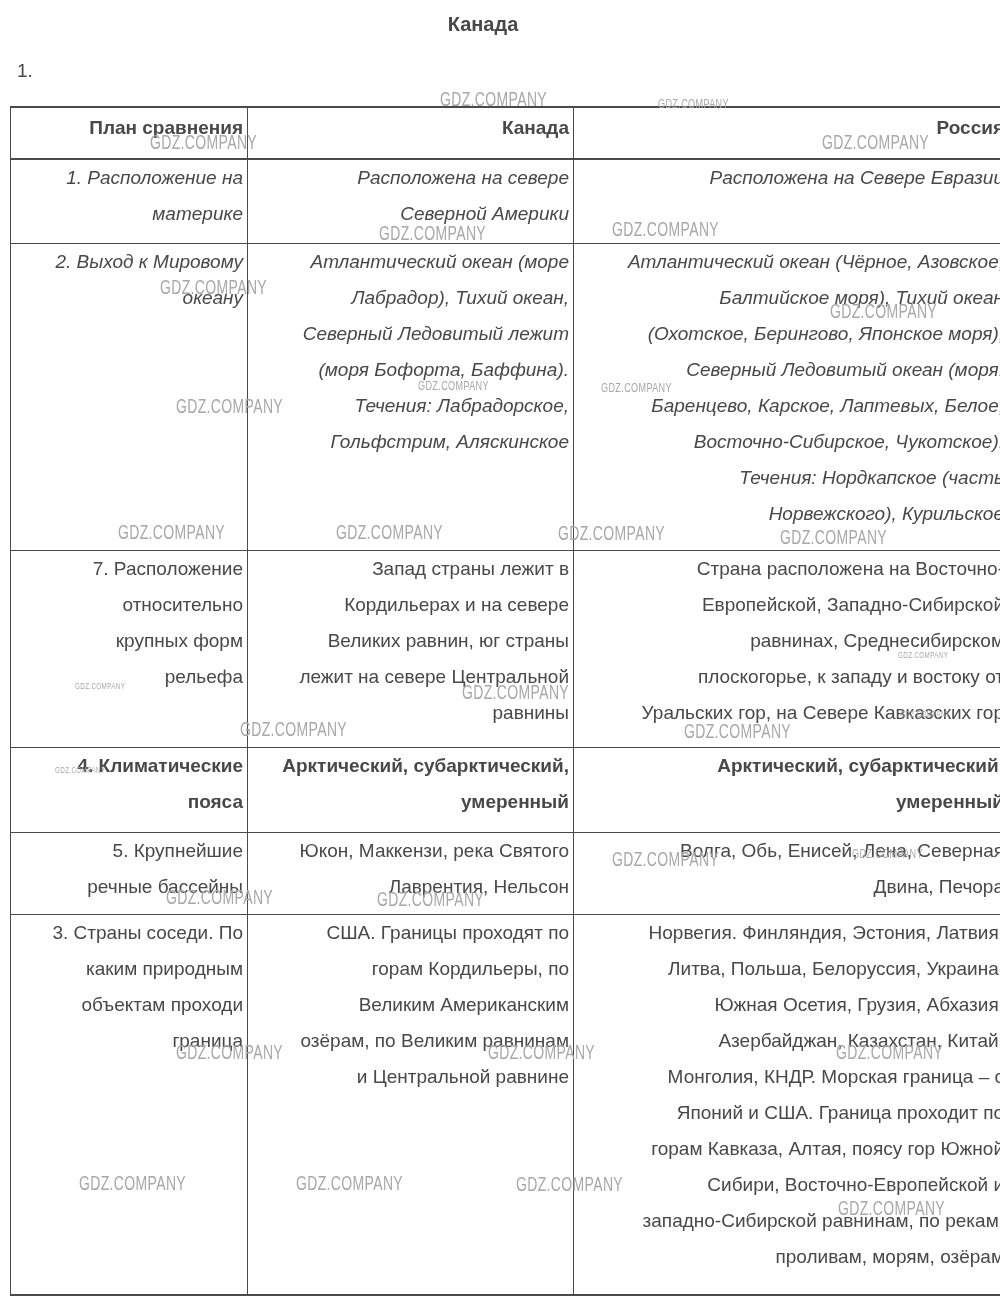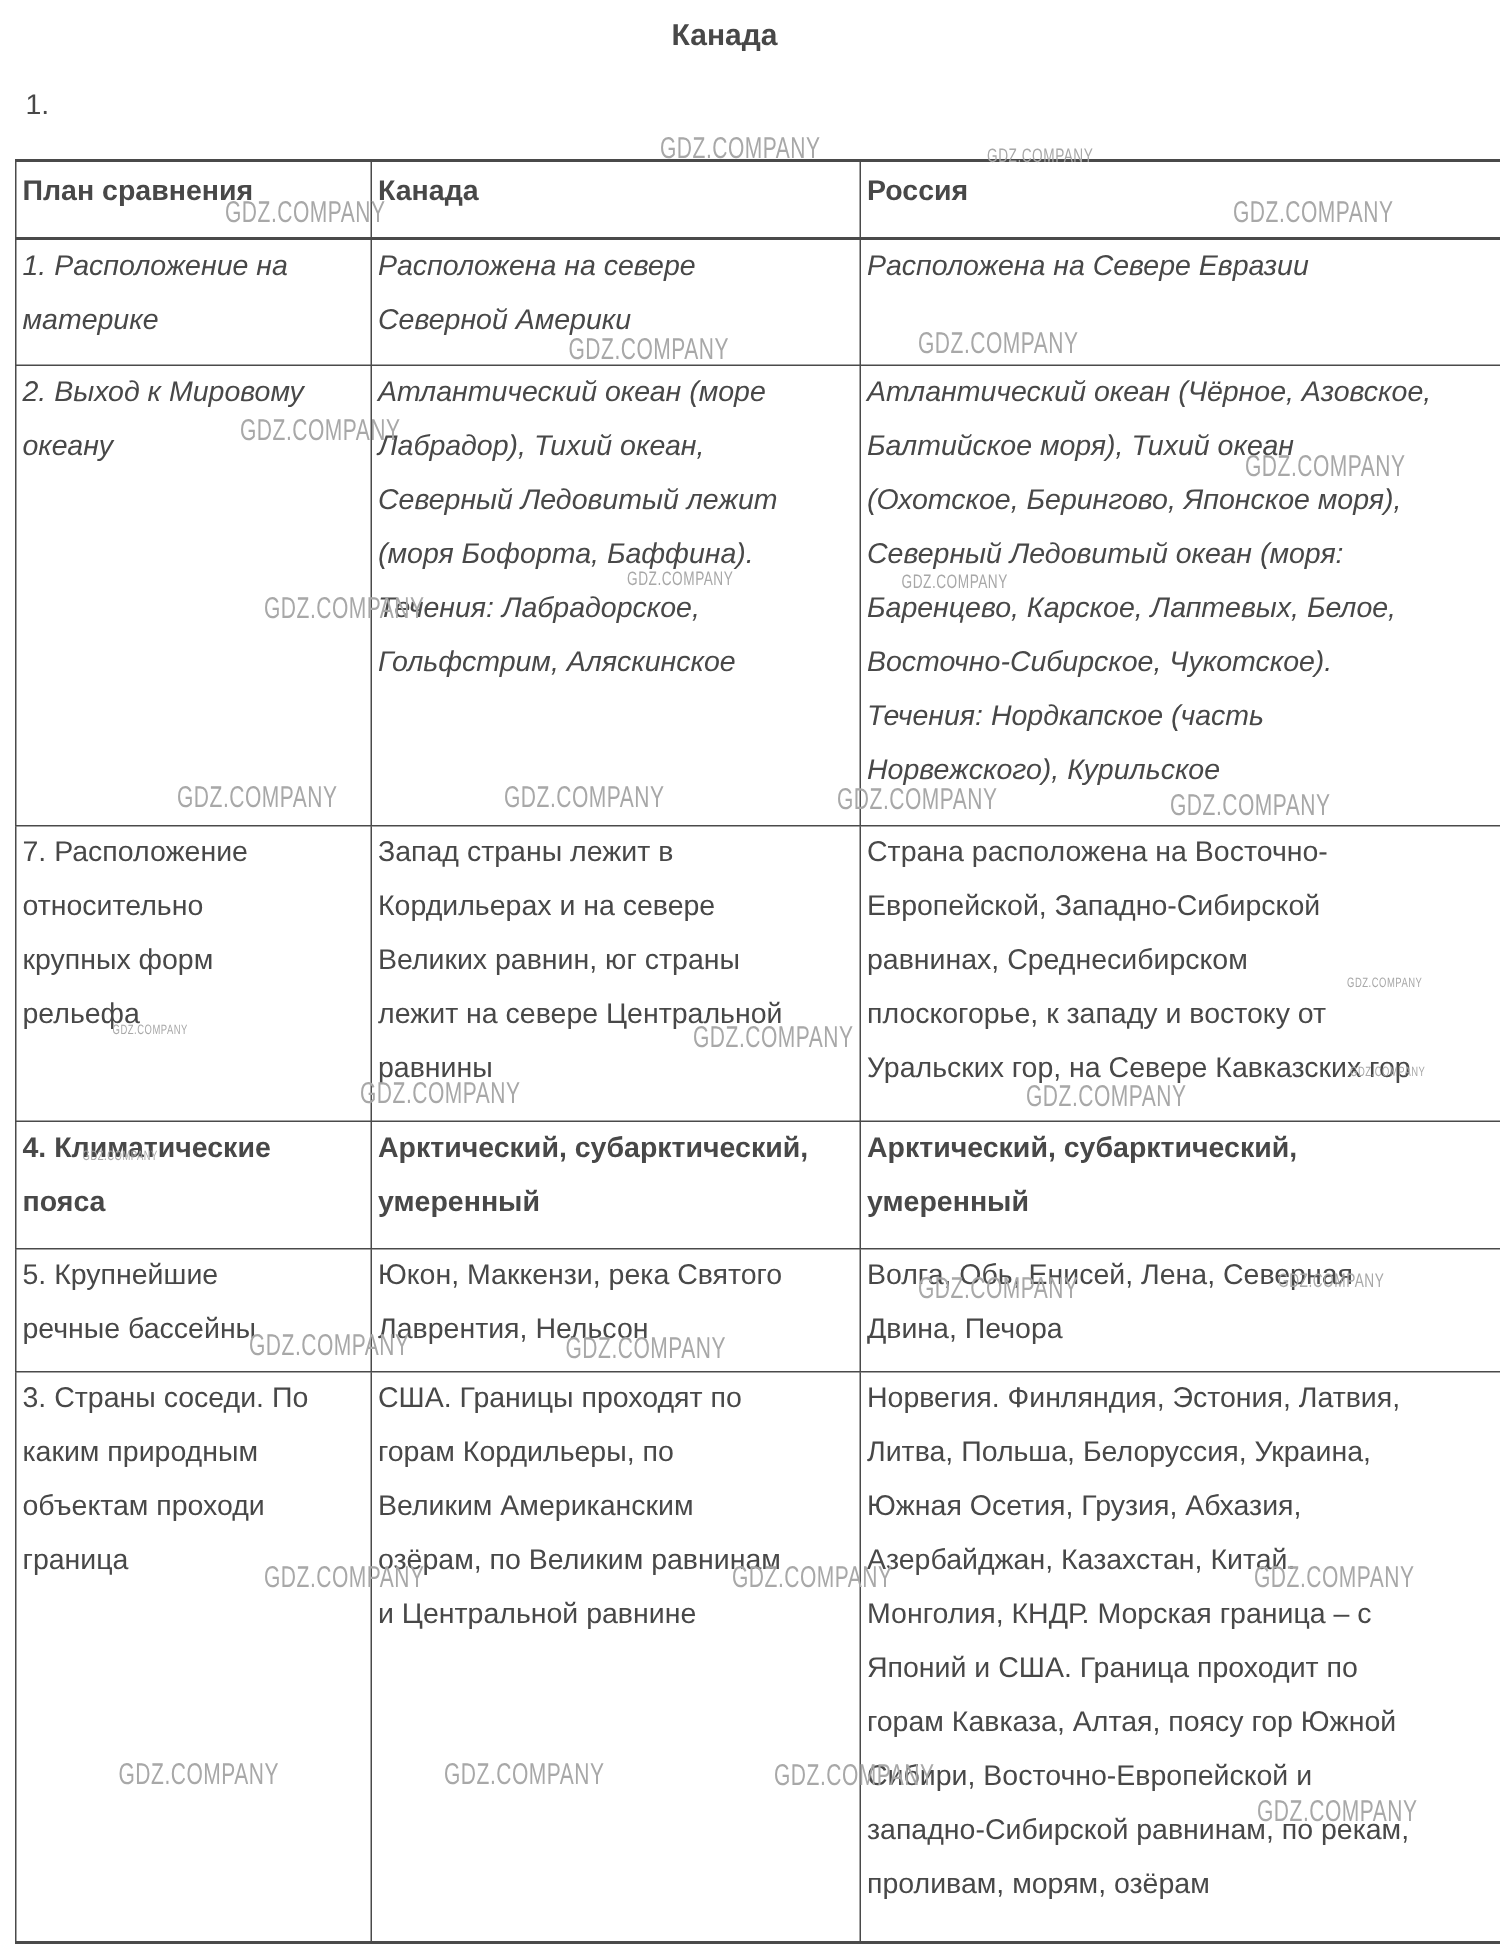--- a/index.html
+++ b/index.html
@@ -39,21 +39,21 @@
     position: absolute;
     top: 106px;
     left: 10px;
     width: 998px;
     border-collapse: collapse;
     table-layout: fixed;
   }
   table.cmp th, table.cmp td {
     border: 1px solid var(--line);
     vertical-align: top;
-    text-align: left;
+    text-align: right;
     padding: 0 4px;
     color: var(--ink);
     font-size: 19px;
     line-height: 36px;
     white-space: pre-line;
     overflow: hidden;
   }
   table.cmp thead th {
     border-top: 2px solid var(--line);
     border-bottom: 2px solid var(--line);

